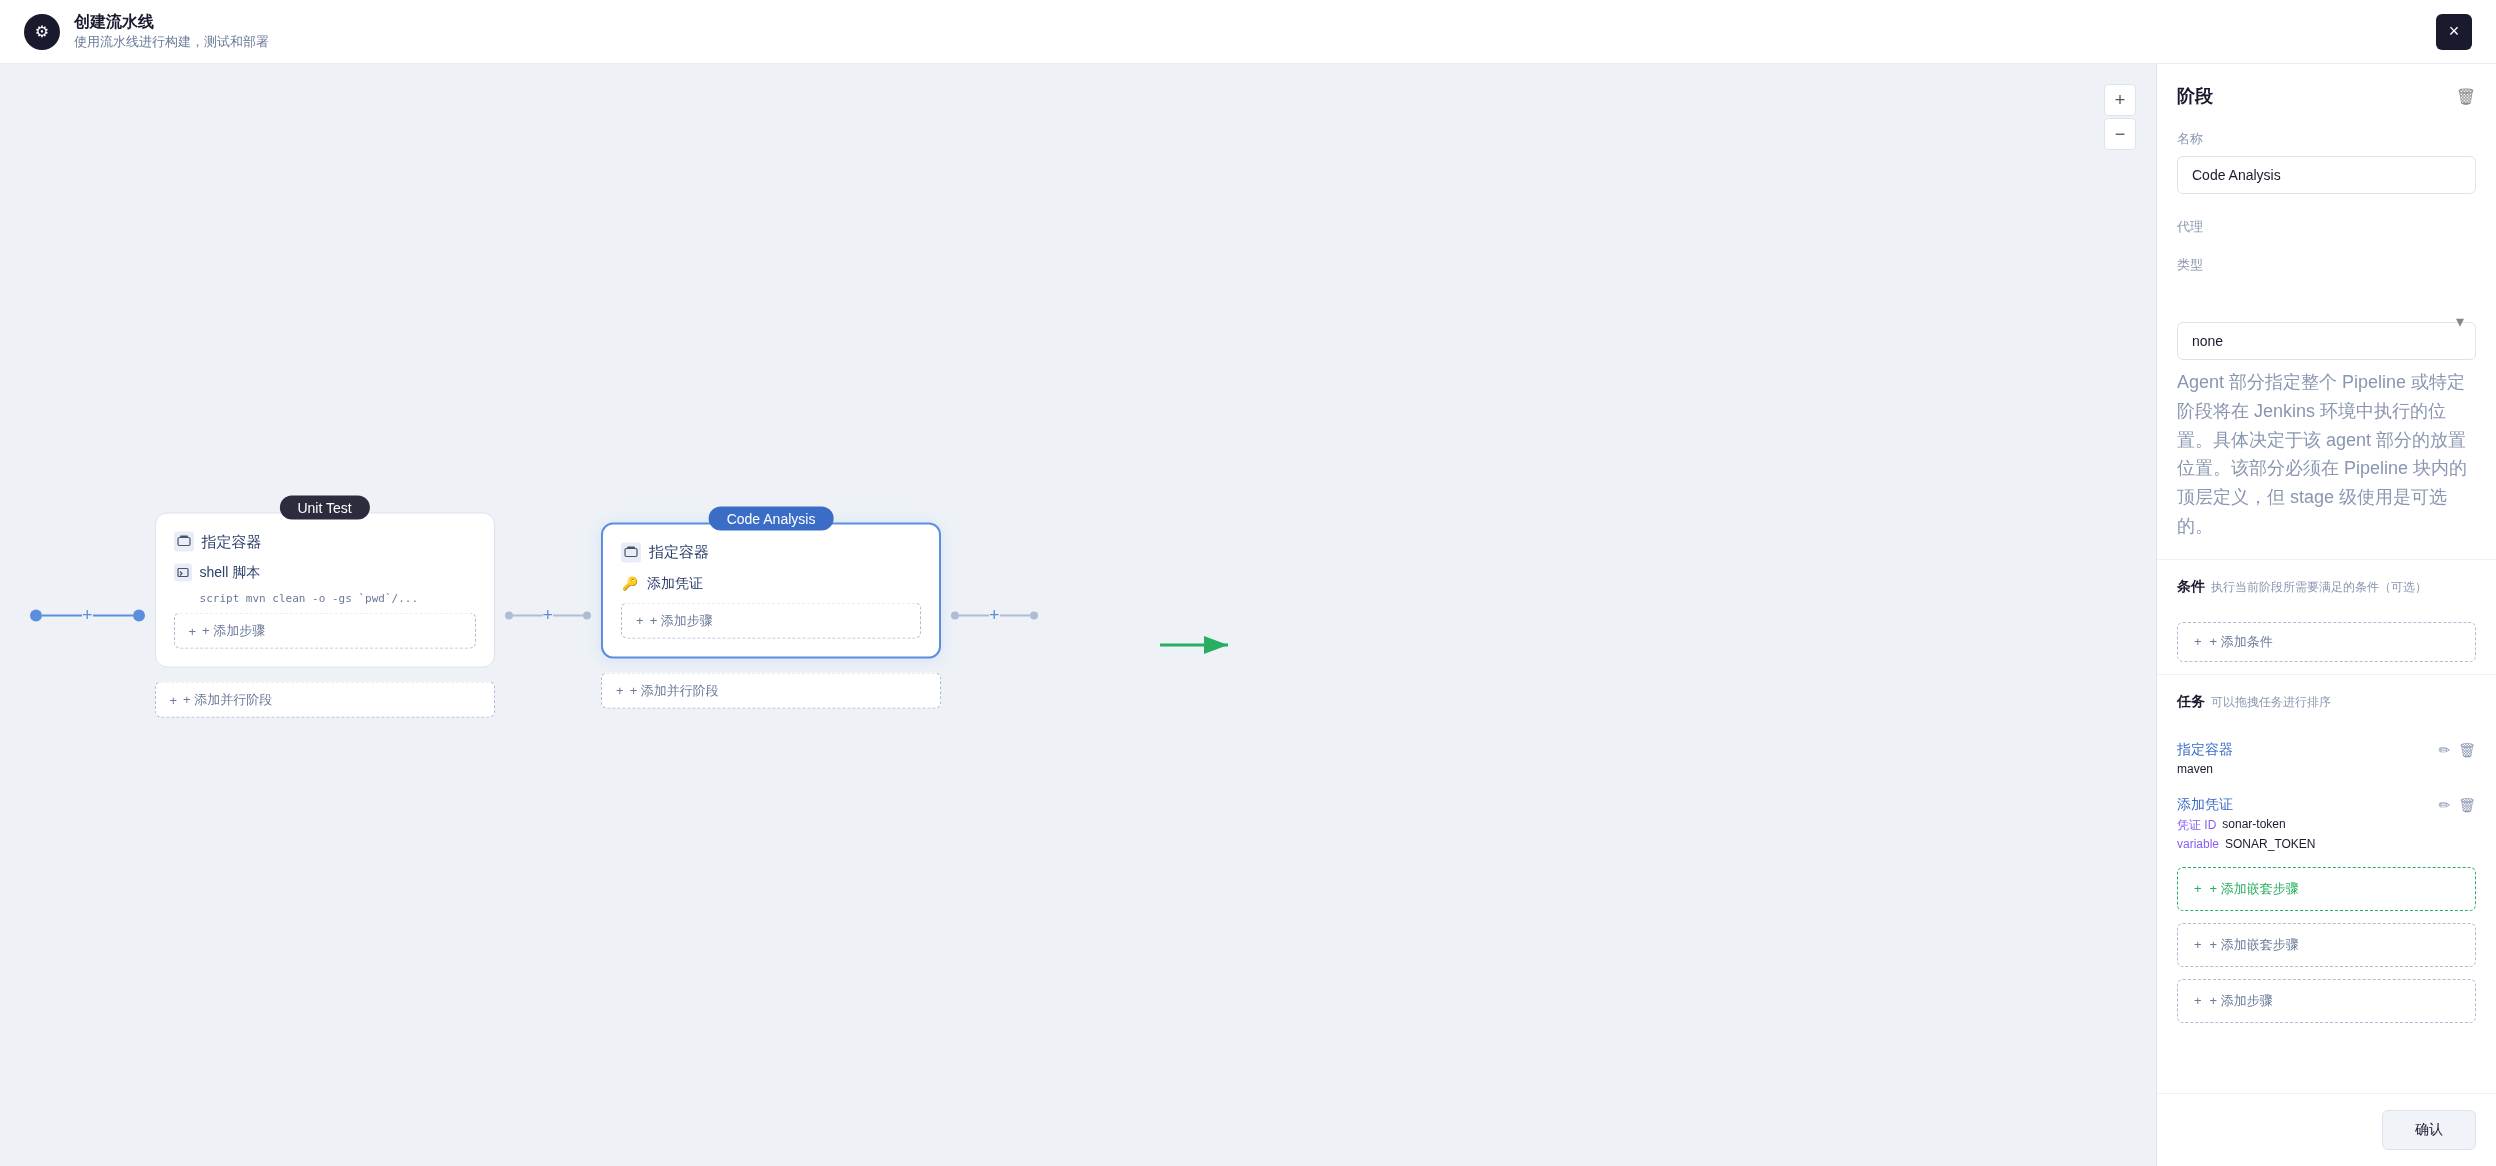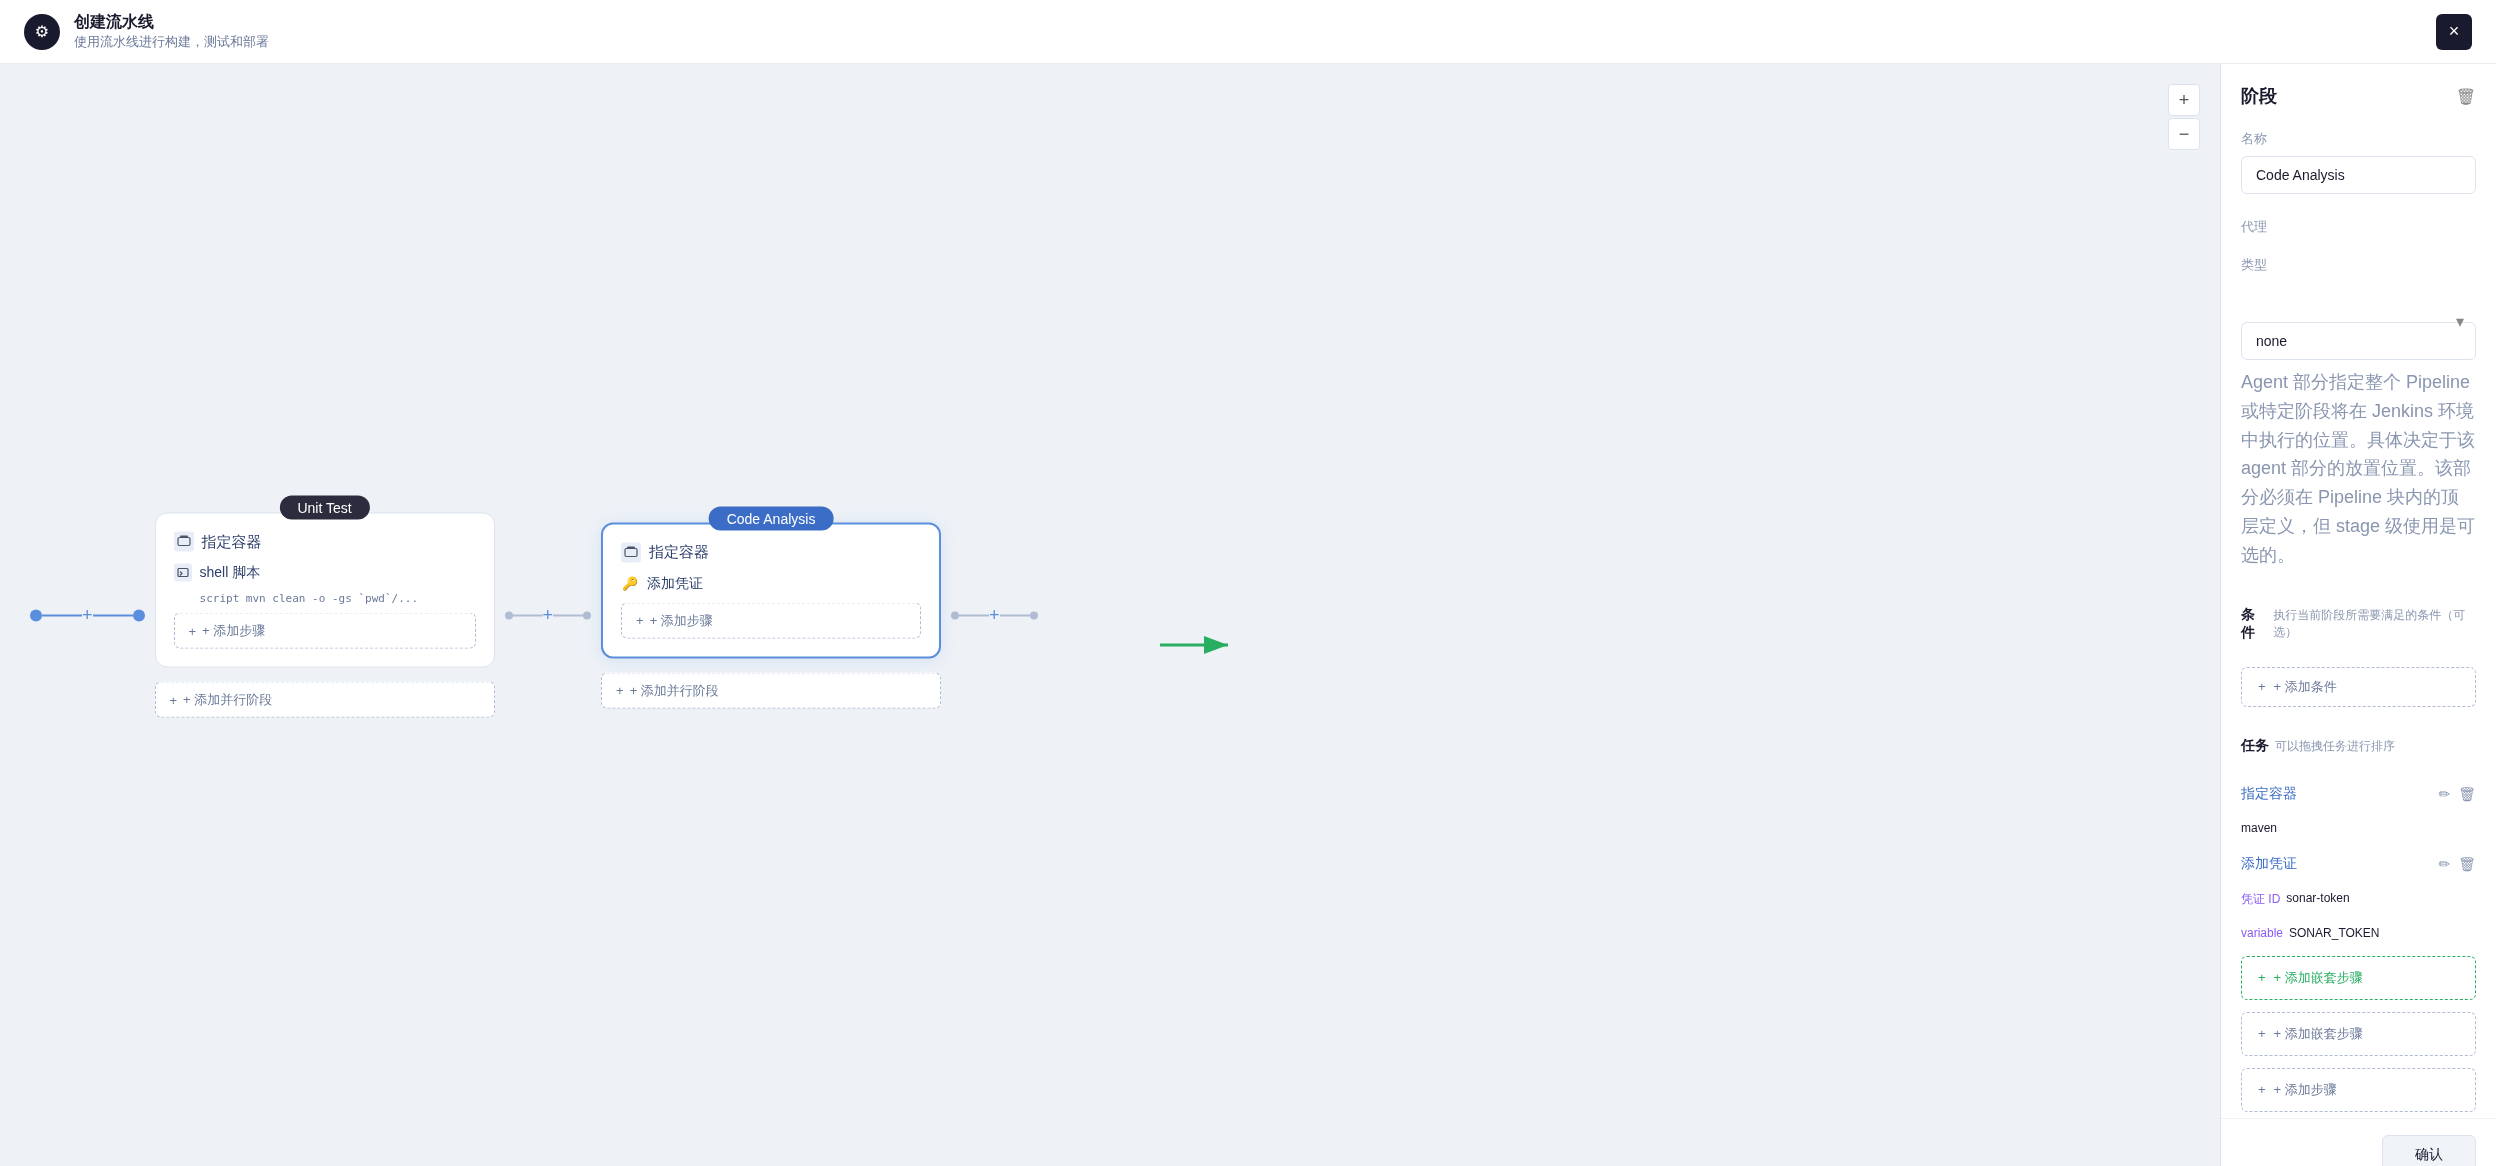--- a/index.html
+++ b/index.html
@@ -265,21 +265,21 @@
       height: 18px;
       display: flex;
       align-items: center;
       justify-content: center;
       color: #888;
       font-size: 13px;
     }
 
     
     .right-panel {
-      width: 276px;
+      width: 340px;
       background: #fff;
       border-left: 1px solid #dde3ed;
       display: flex;
       flex-direction: column;
       overflow-y: auto;
     }
 
     .panel-header {
       display: flex;
       align-items: center;
@@ -383,21 +383,21 @@
     }
     .task-action-icon {
       cursor: pointer;
       color: #8a96b0;
       font-size: 14px;
     }
     .task-detail {
       font-size: 12px;
       color: #6b7a99;
       margin-left: 0;
-      margin-top: 18px;
+      margin-top: 3px;
       display: flex;
       gap: 6px;
     }
     .task-detail-label {
       color: #8b5cf6;
     }
     .task-detail-value {
       color: #1a1a2e;
     }
 

